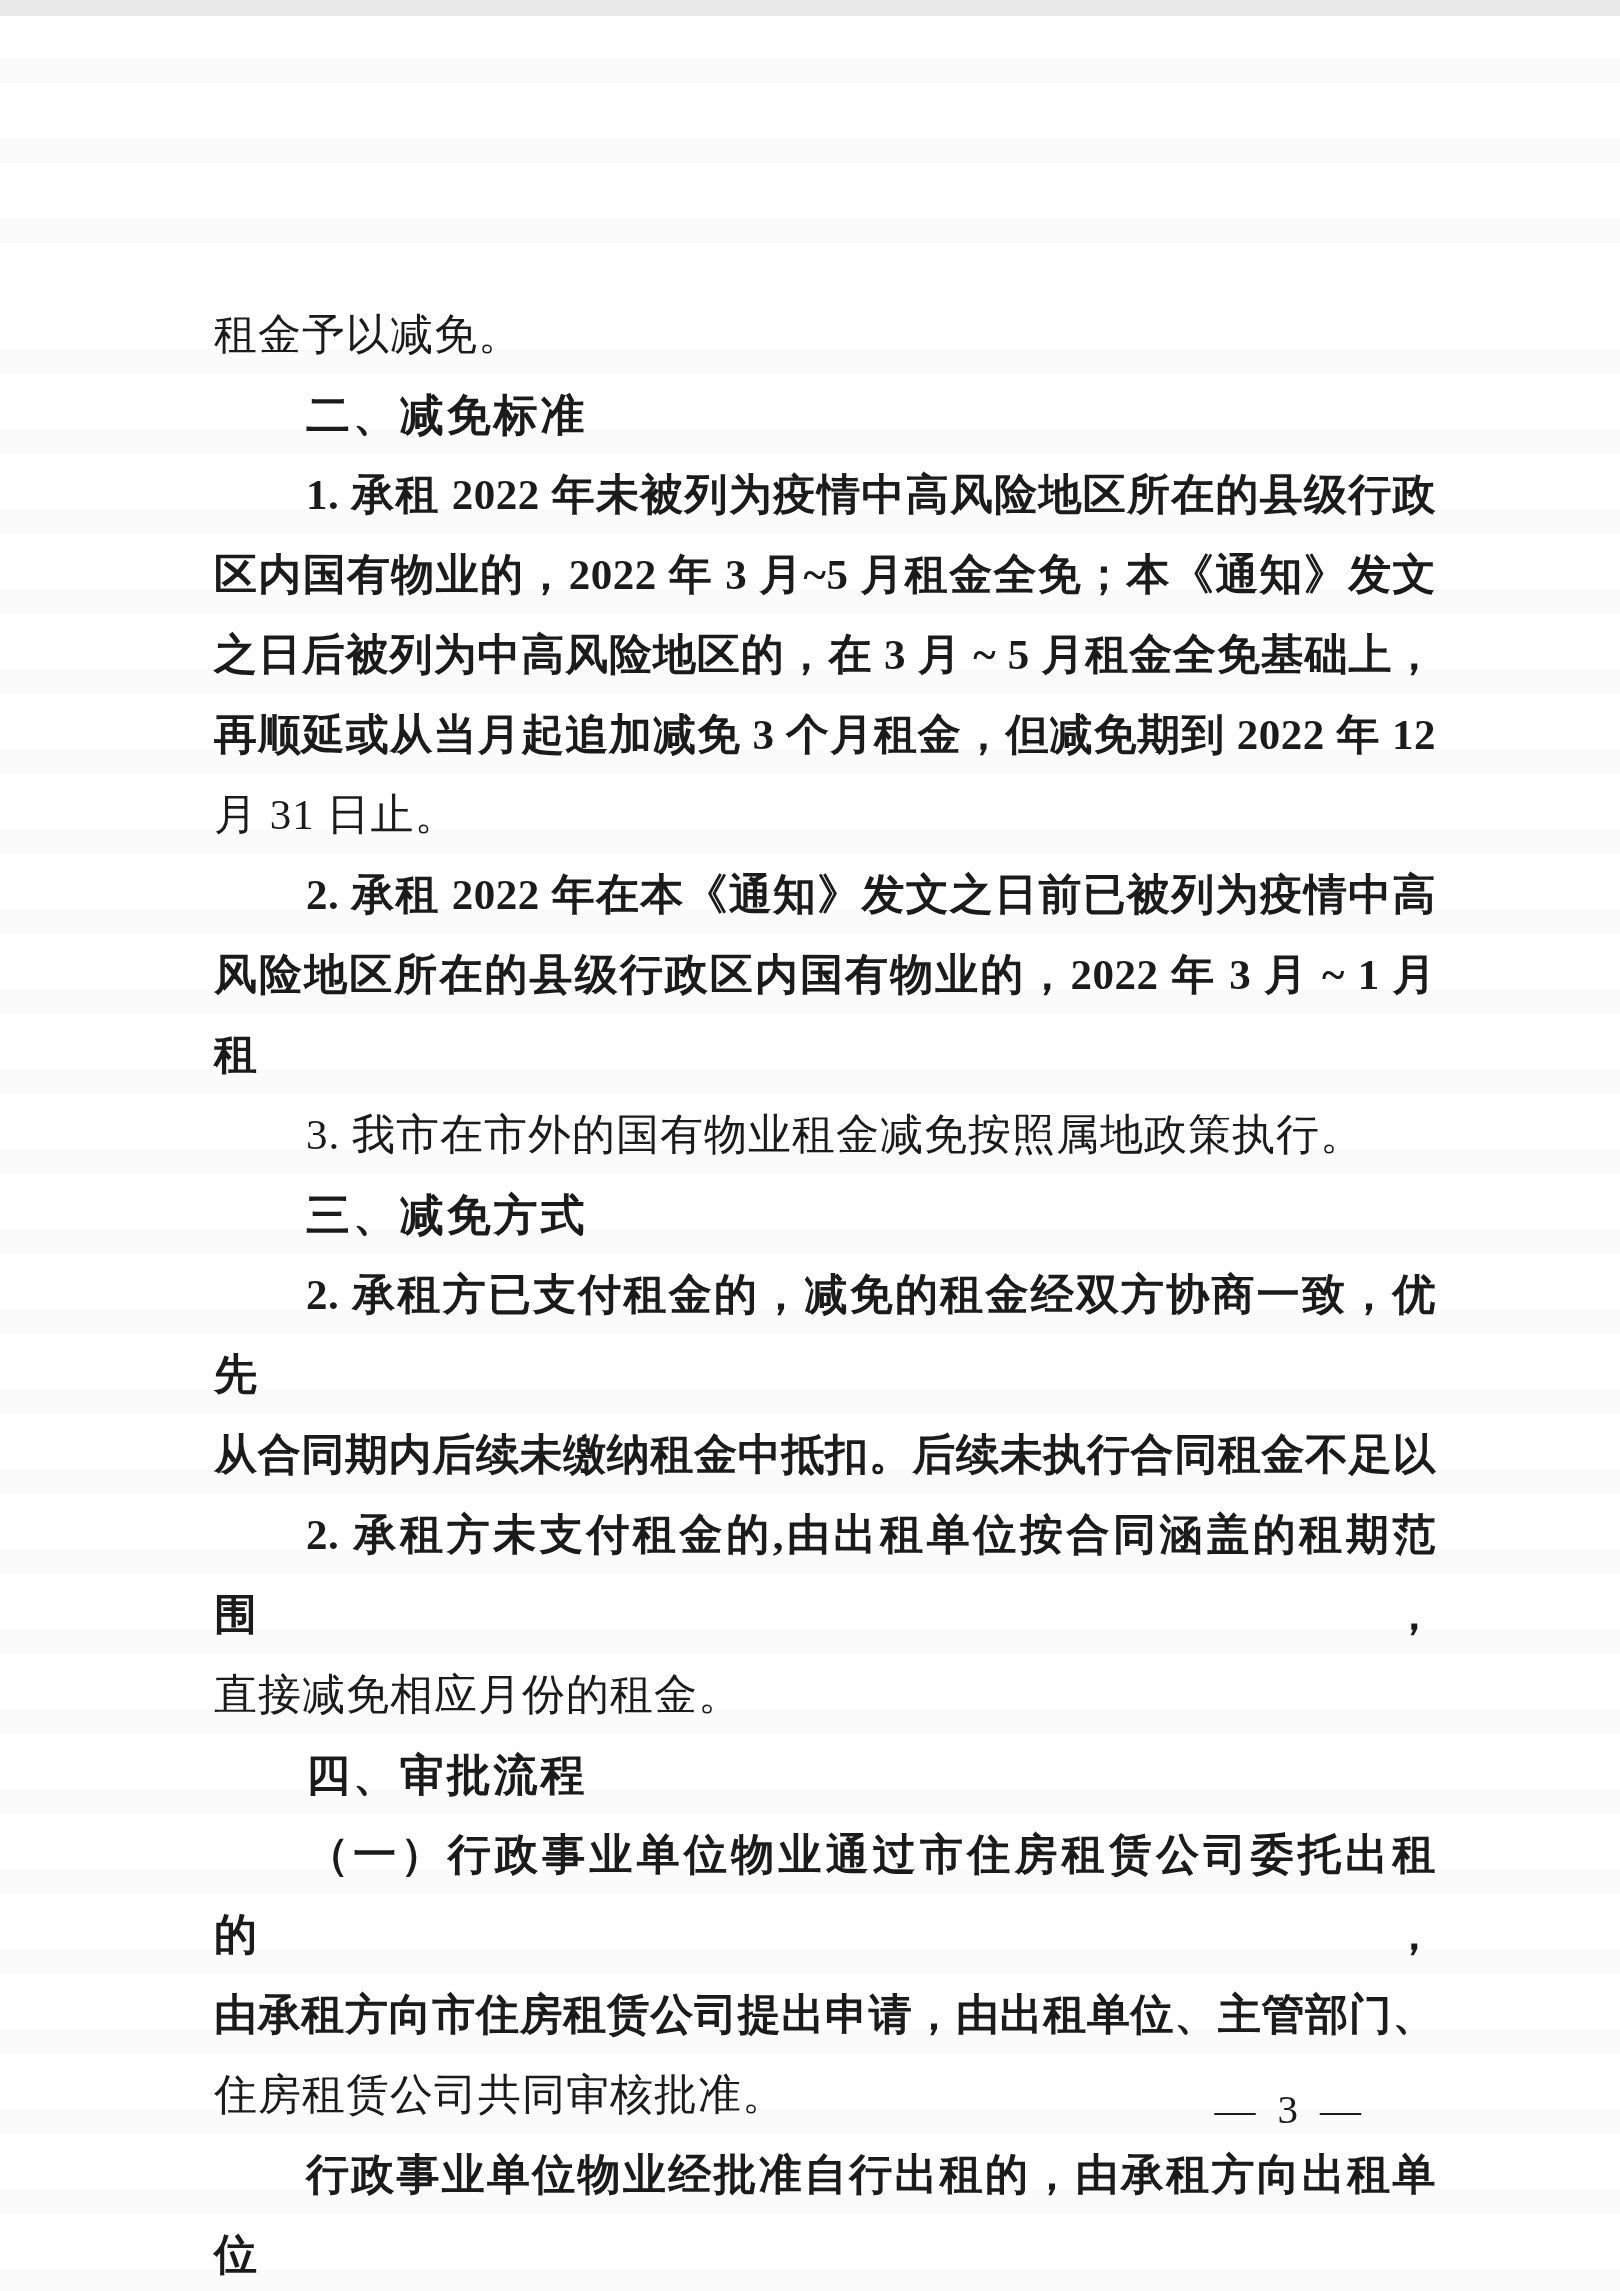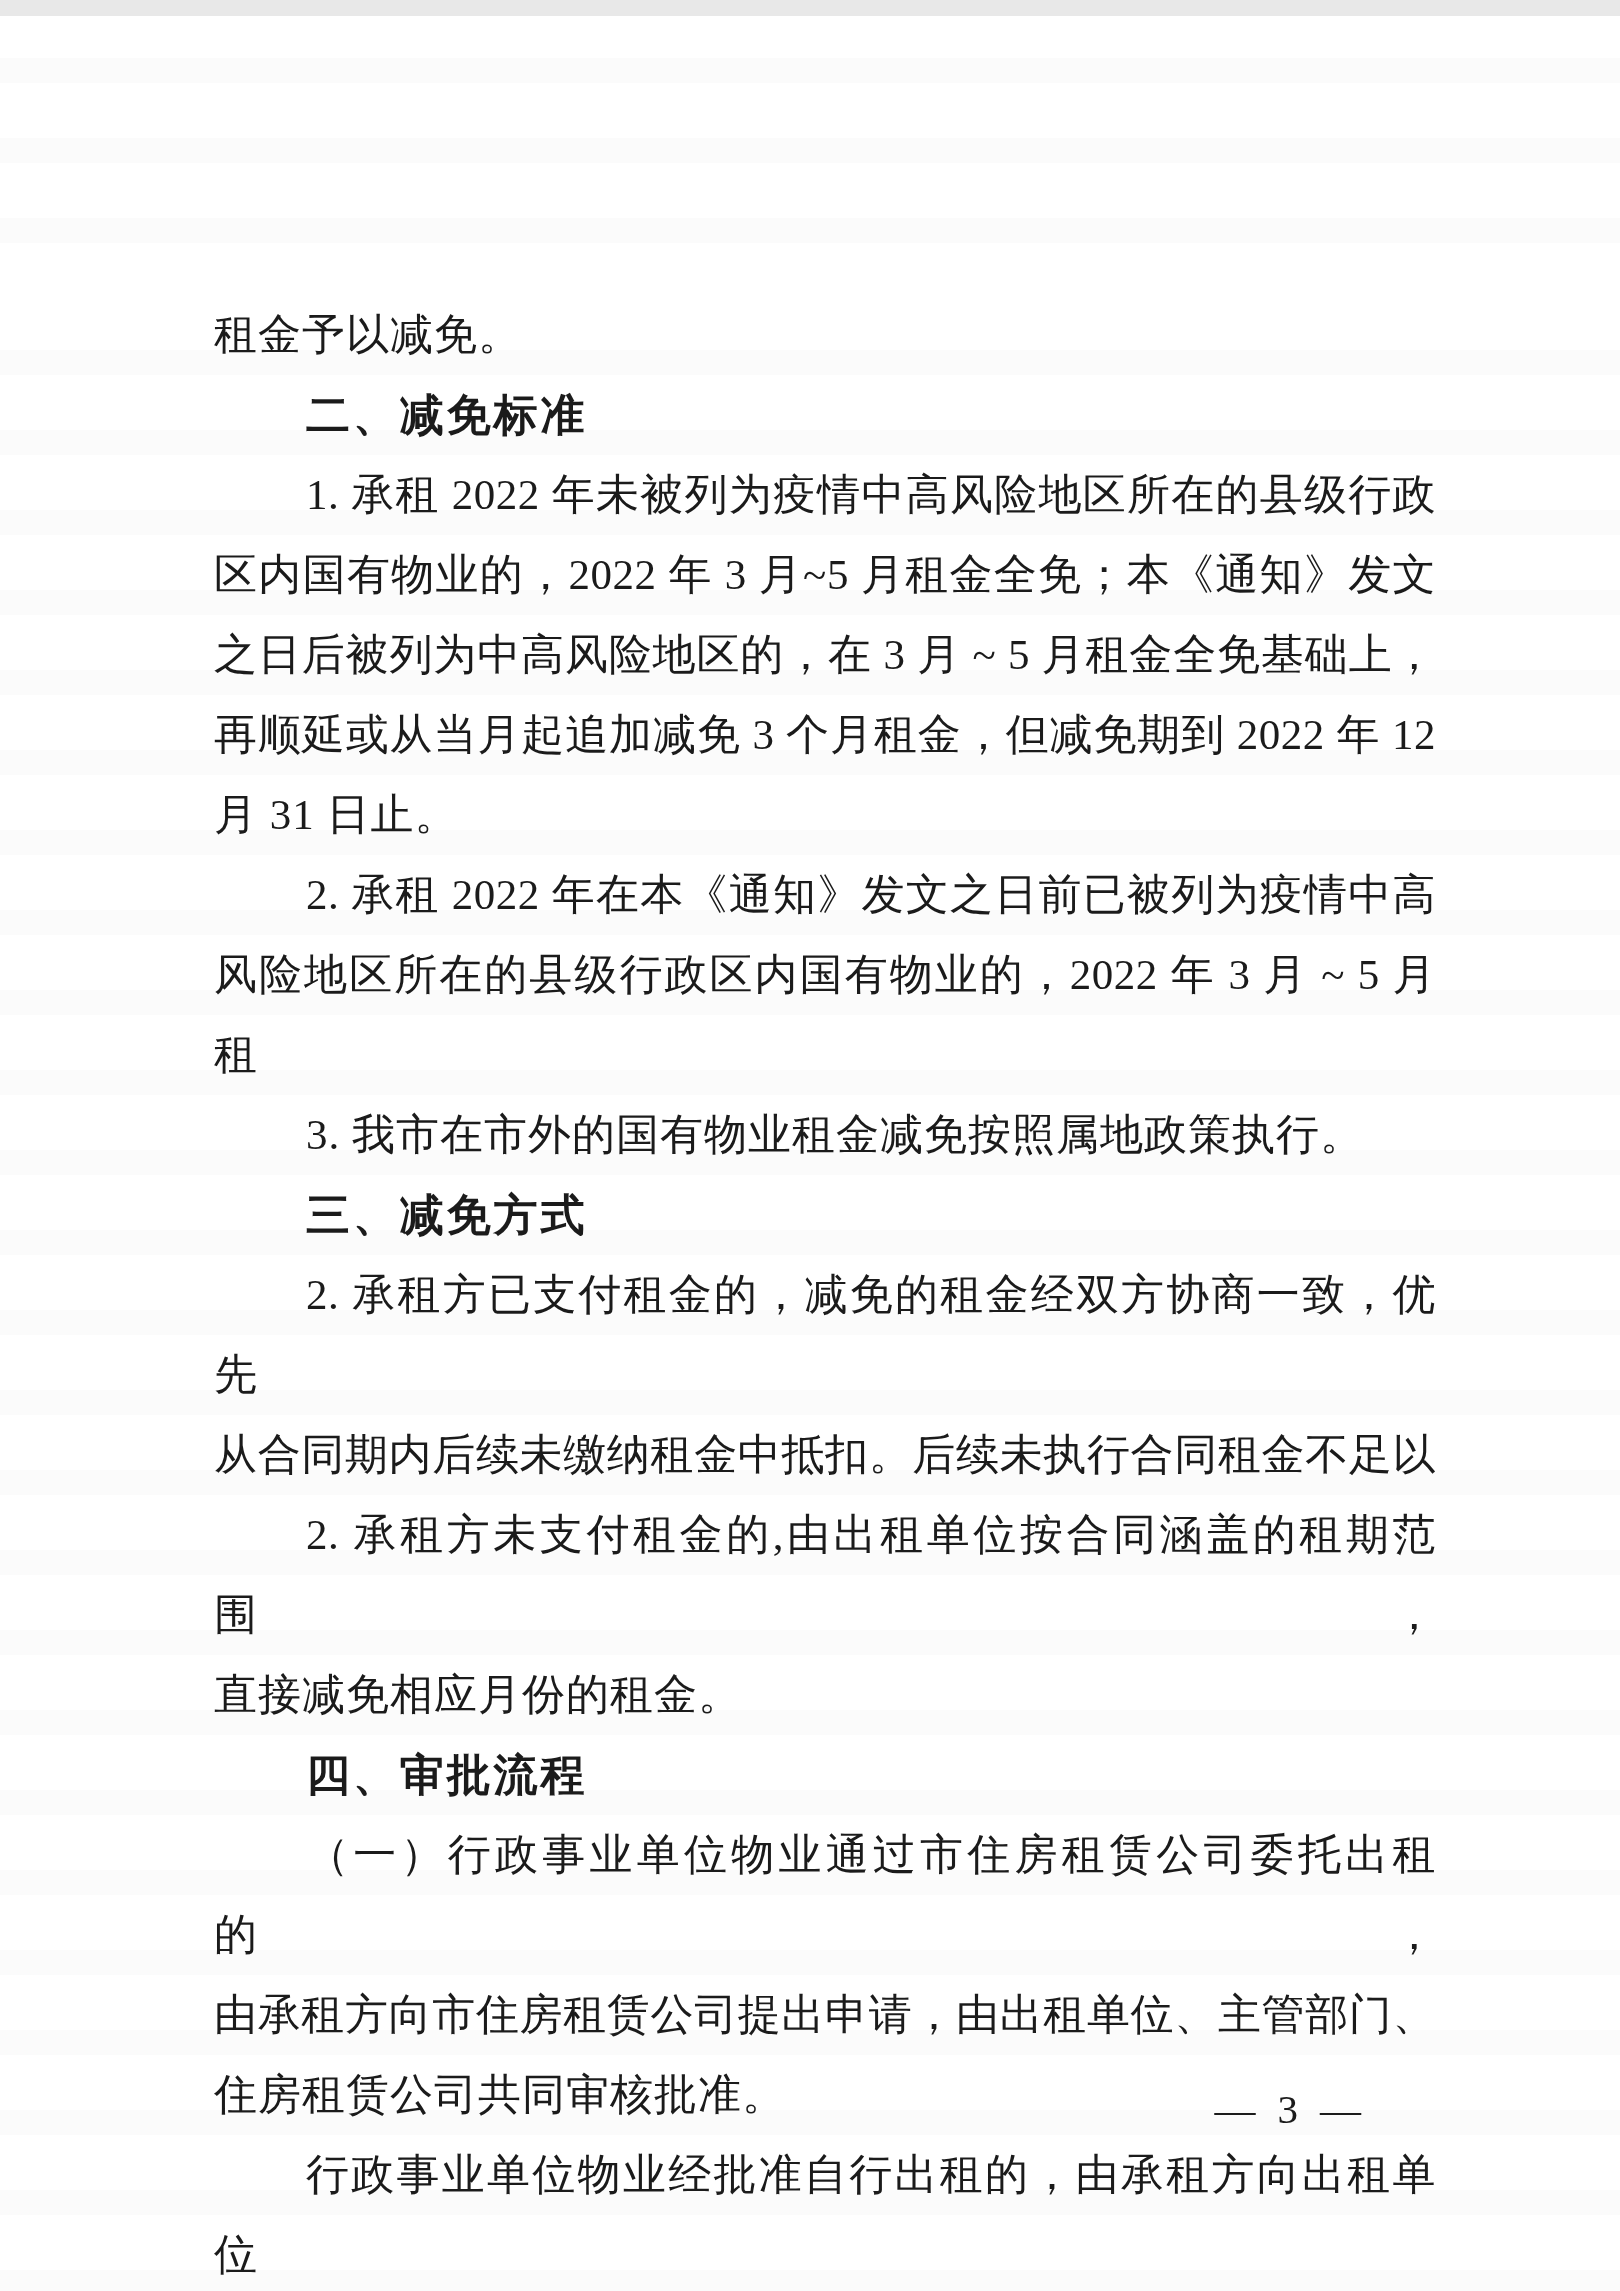--- a/index.html
+++ b/index.html
@@ -38,20 +38,21 @@
     white-space: nowrap;
     letter-spacing: 1px;
     color: #1b1b1b;
   }
   .line.justify {
     white-space: normal;
     text-align: justify;
     text-align-last: justify;
     text-justify: inter-character;
     letter-spacing: 0.5px;
+    font-weight: bold;
   }
   .line.indent {
     text-indent: 92px;
   }
   .line.heading {
     font-family: "Liberation Sans", "DejaVu Sans", sans-serif;
     font-weight: bold;
     font-size: 44px;
     letter-spacing: 2.9px;
   }
@@ -72,21 +73,21 @@
 <div class="page">
   <div class="doc-body">
       <div class="line">租金予以减免。</div>
       <div class="line heading indent">二、减免标准</div>
       <div class="line indent justify">1.  承租 2022 年未被列为疫情中高风险地区所在的县级行政</div>
       <div class="line justify">区内国有物业的，2022 年 3 月~5 月租金全免；本《通知》发文</div>
       <div class="line justify">之日后被列为中高风险地区的，在 3 月 ~ 5 月租金全免基础上，</div>
       <div class="line justify">再顺延或从当月起追加减免 3 个月租金，但减免期到 2022 年 12</div>
       <div class="line">月 31 日止。</div>
       <div class="line indent justify">2.  承租 2022 年在本《通知》发文之日前已被列为疫情中高</div>
-      <div class="line justify">风险地区所在的县级行政区内国有物业的，2022 年 3 月 ~ 5 月租</div>
+      <div class="line justify">风险地区所在的县级行政区内国有物业的，2022 年 3 月 ~ 1 月租</div>
       <div class="line indent">3.  我市在市外的国有物业租金减免按照属地政策执行。</div>
       <div class="line heading indent">三、减免方式</div>
       <div class="line indent justify">2.  承租方已支付租金的，减免的租金经双方协商一致，优先</div>
       <div class="line justify">从合同期内后续未缴纳租金中抵扣。后续未执行合同租金不足以</div>
       <div class="line indent justify">2. 承租方未支付租金的,由出租单位按合同涵盖的租期范围，</div>
       <div class="line">直接减免相应月份的租金。</div>
       <div class="line heading indent">四、审批流程</div>
       <div class="line indent justify">（一）行政事业单位物业通过市住房租赁公司委托出租的，</div>
       <div class="line justify">由承租方向市住房租赁公司提出申请，由出租单位、主管部门、</div>
       <div class="line">住房租赁公司共同审核批准。</div>

